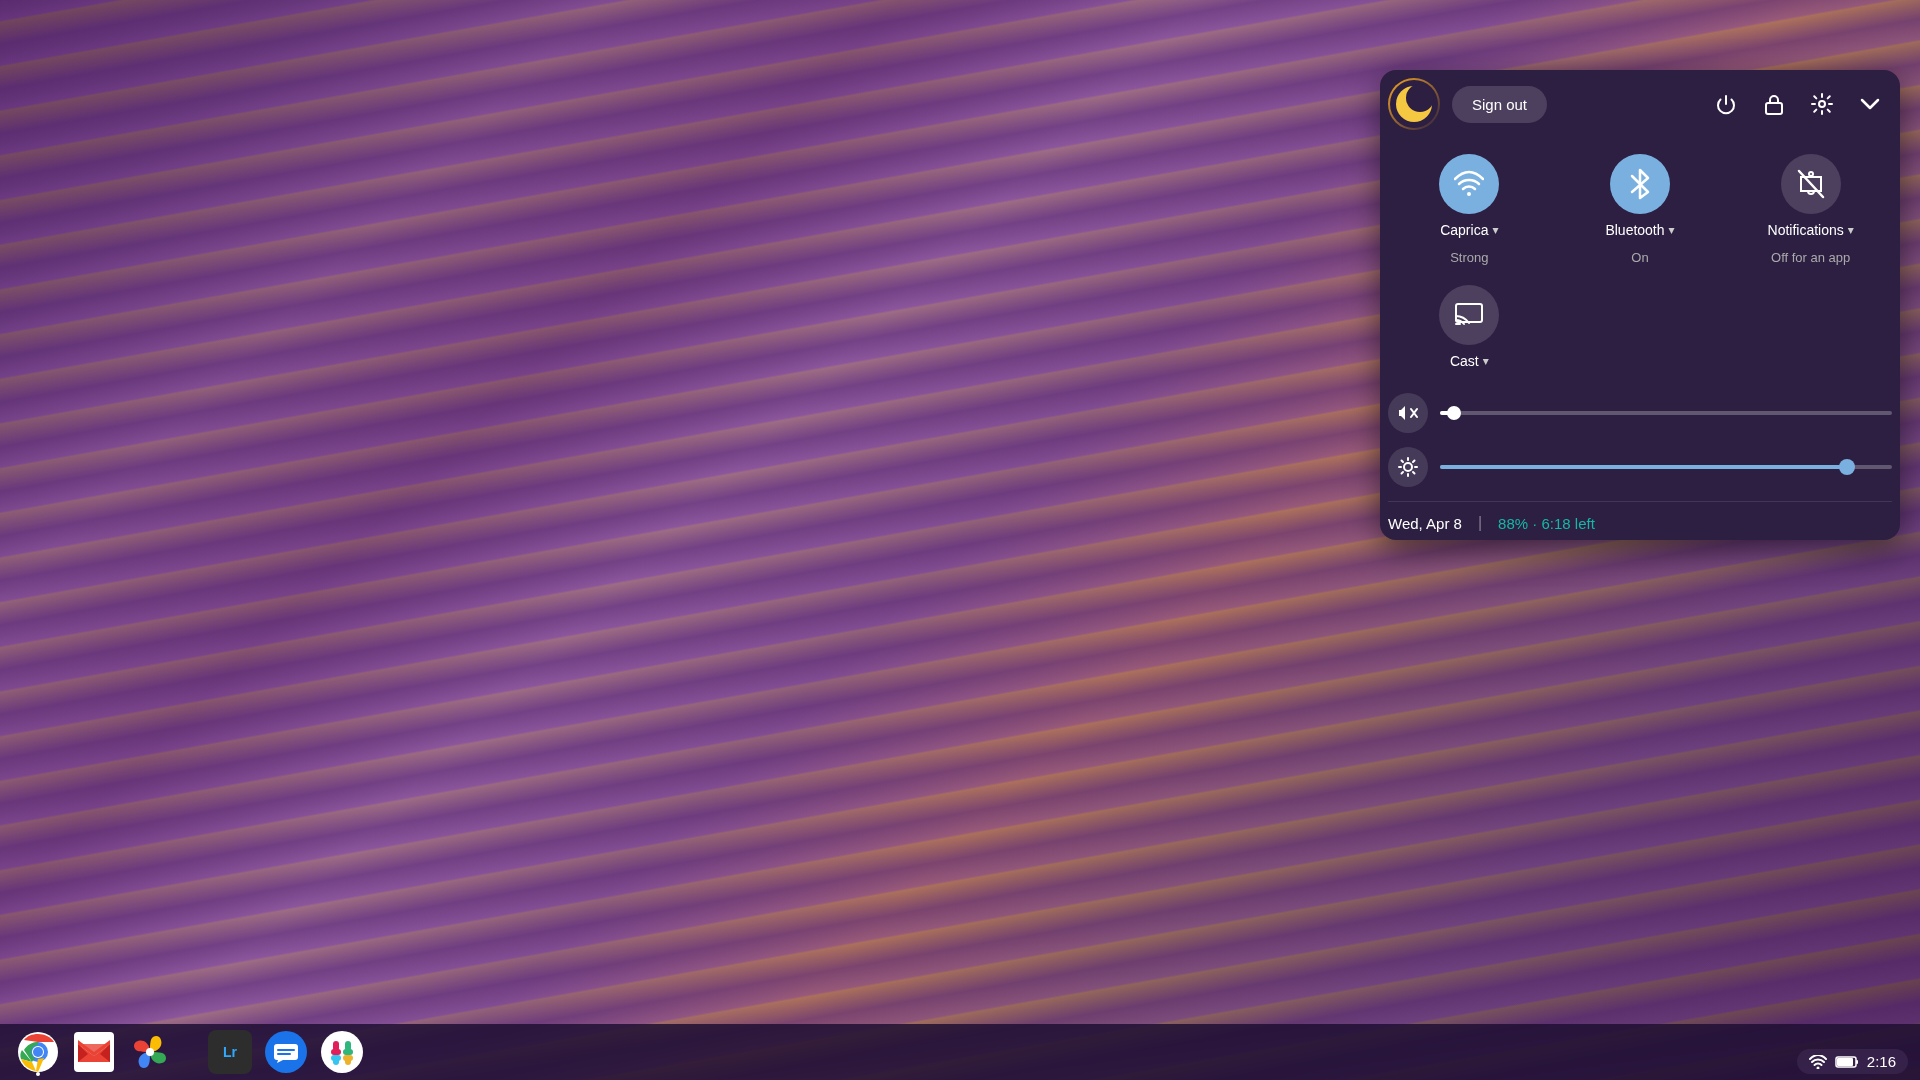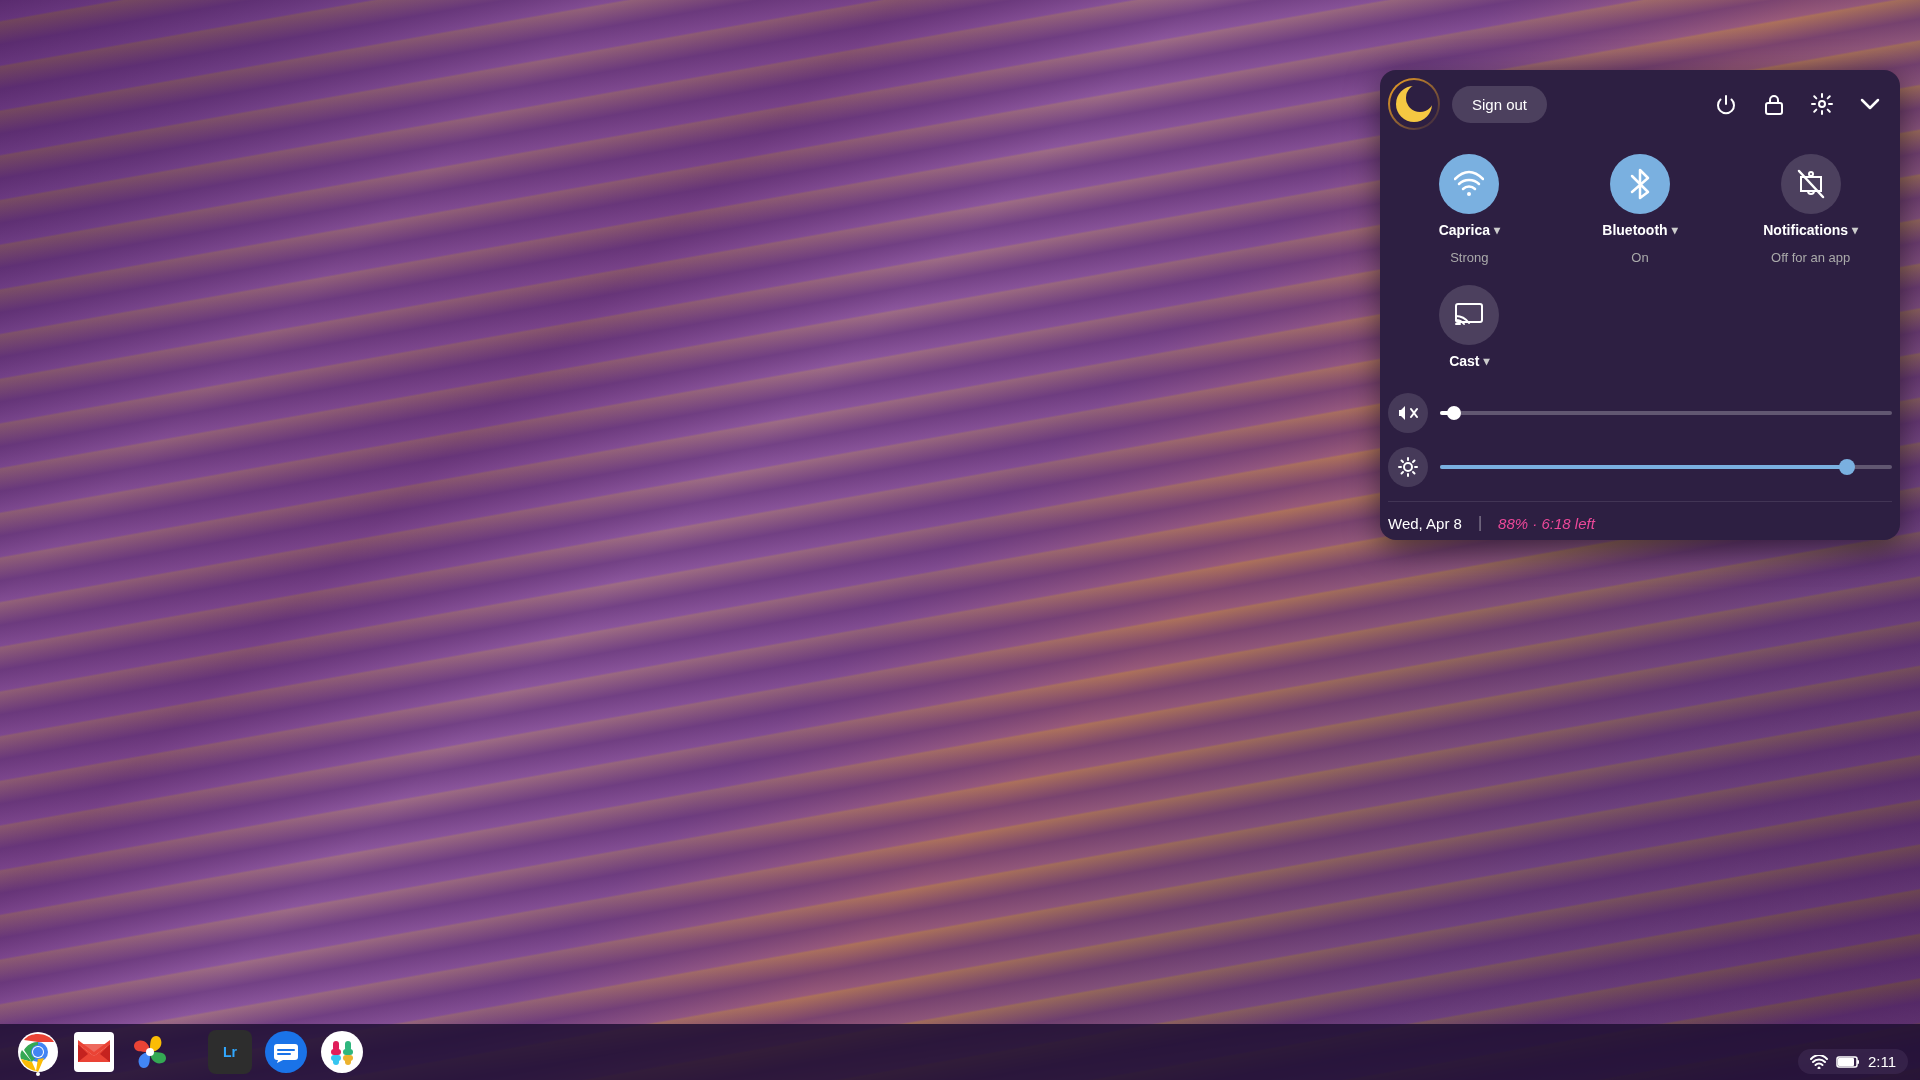--- a/index.html
+++ b/index.html
@@ -185,21 +185,21 @@
       background: #7ab0e0;
     }
 
     .tile-icon.inactive {
       background: rgba(255,255,255,0.15);
     }
 
     .tile-label {
       color: white;
       font-size: 14px;
-      font-weight: 700;
+      font-weight: 400;
       text-align: center;
       display: flex;
       align-items: center;
       gap: 4px;
     }
 
     .tile-sublabel {
       color: #aaa;
       font-size: 13px;
       text-align: center;
@@ -279,23 +279,22 @@
     .footer-date {
       color: white;
       font-size: 15px;
     }
 
     .footer-divider {
       color: rgba(255,255,255,0.4);
     }
 
     .footer-battery {
-      color: #ec4899;
+      color: #14b8a6;
       font-size: 15px;
-      font-style: italic;
     }
 
     
     .active-dot {
       position: absolute;
       bottom: -2px;
       left: 50%;
       transform: translateX(-50%);
       width: 4px;
       height: 4px;
@@ -552,14 +551,14 @@
     <path d="M1 4C3.5 1.5 6.5 0 9 0s5.5 1.5 8 4" stroke="white" stroke-width="2" stroke-linecap="round"></path>
     <path d="M3 7c1.5-1.5 3.5-2.5 6-2.5s4.5 1 6 2.5" stroke="white" stroke-width="2" stroke-linecap="round"></path>
     <path d="M5.5 10c1-1 2-1.5 3.5-1.5s2.5.5 3.5 1.5" stroke="white" stroke-width="2" stroke-linecap="round"></path>
     <circle cx="9" cy="13" r="1.5" fill="white"></circle>
   </svg>
   <svg width="24" height="14" viewBox="0 0 24 14" fill="none">
     <rect x="1" y="2" width="20" height="10" rx="2" stroke="white" stroke-width="1.5" fill="none"></rect>
     <rect x="21" y="5" width="2" height="4" rx="1" fill="white"></rect>
     <rect x="2" y="3" width="16" height="8" rx="1" fill="white"></rect>
   </svg>
-  <span style="color:white;font-size:15px;font-weight:500;">2:11</span>
+  <span style="color:white;font-size:15px;font-weight:500;">2:16</span>
 </div>
 
 </body></html>

